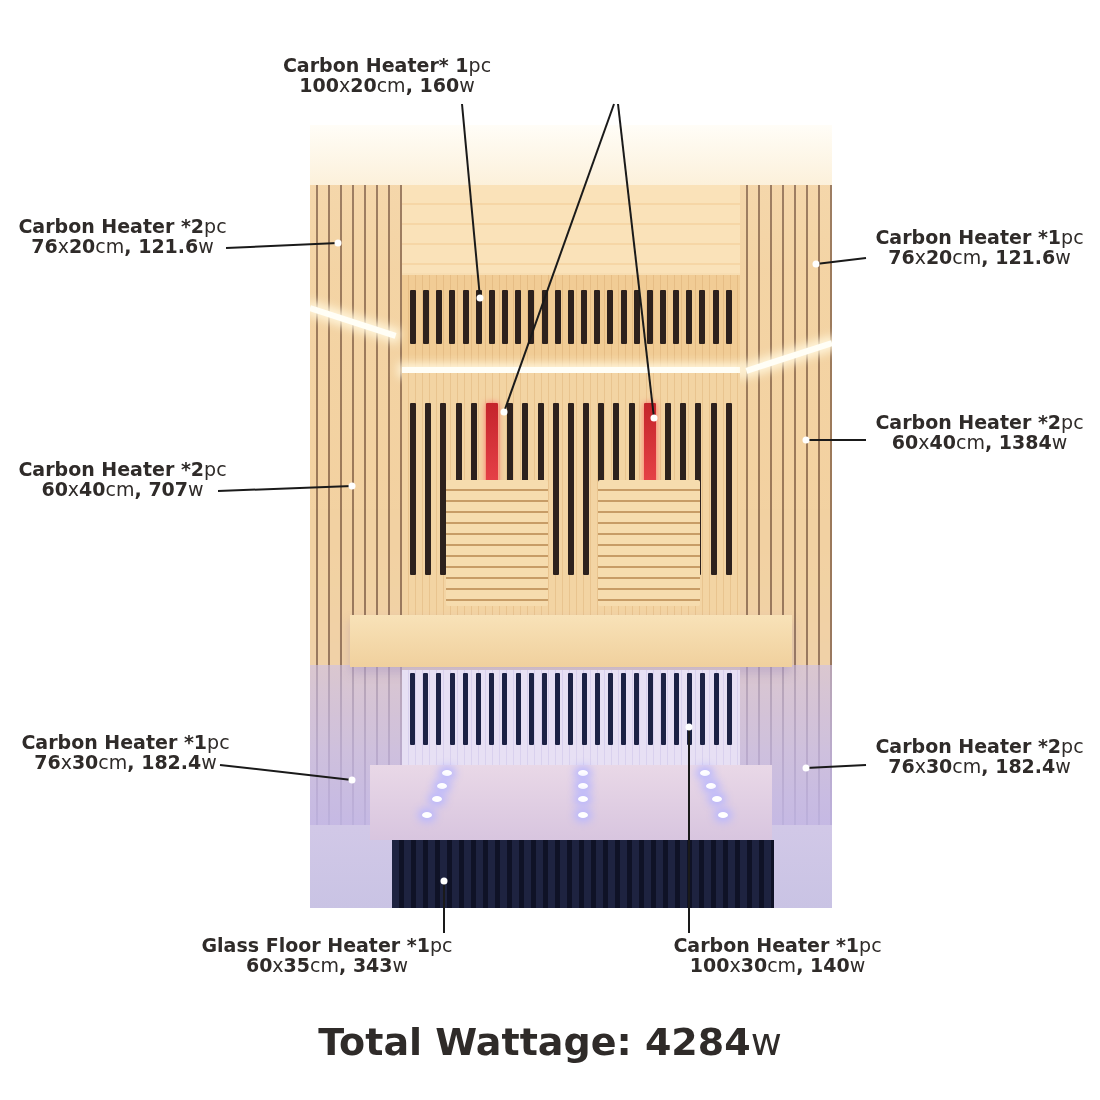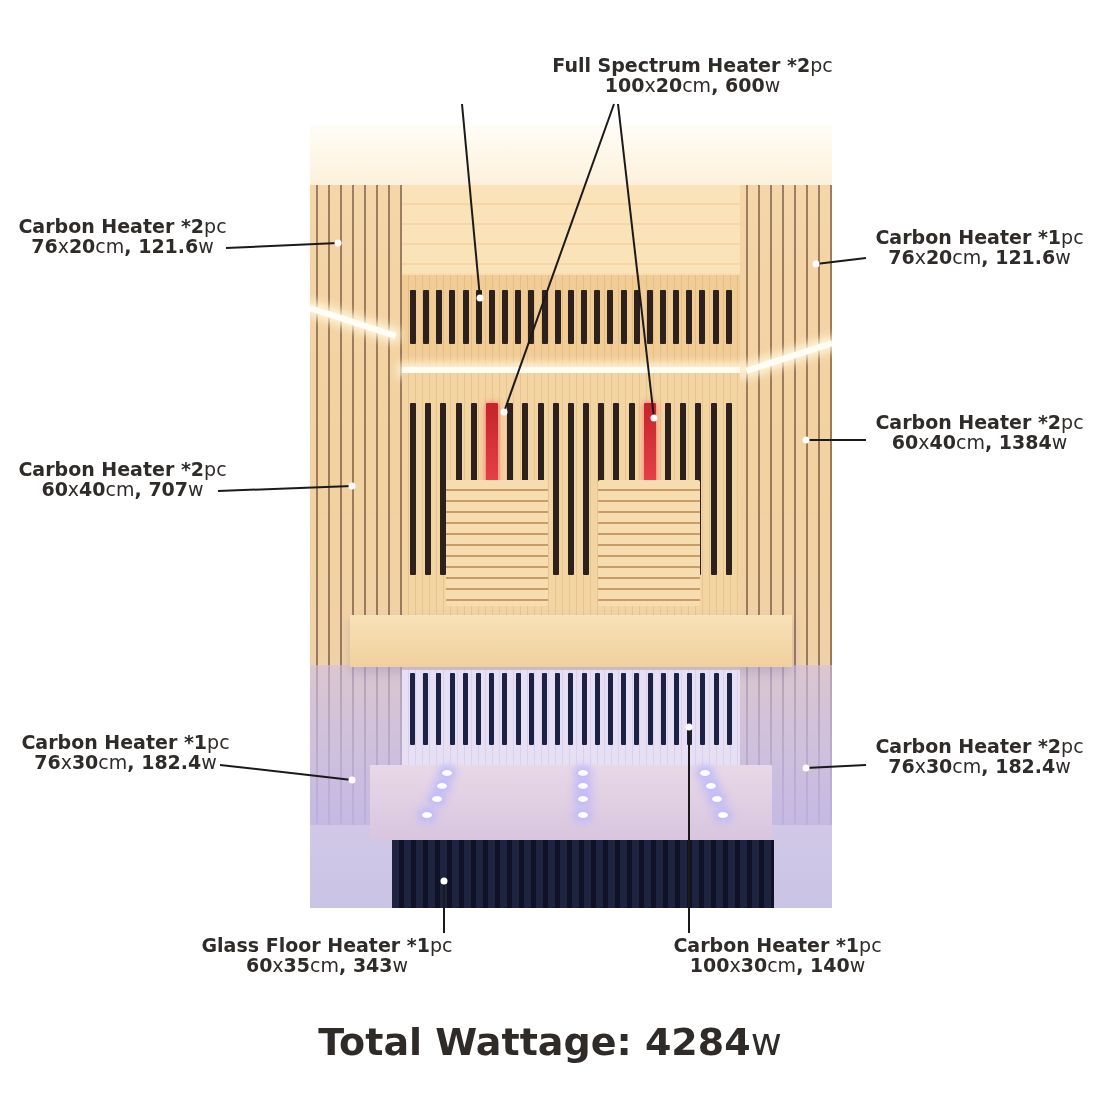--- a/index.html
+++ b/index.html
@@ -180,25 +180,25 @@
         <circle cx="816" cy="264" r="3.5"></circle>
       <circle cx="352" cy="486" r="3.5"></circle>
         <circle cx="806" cy="440" r="3.5"></circle>
       <circle cx="352" cy="780" r="3.5"></circle>
         <circle cx="806" cy="768" r="3.5"></circle>
       <circle cx="444" cy="881" r="3.5"></circle>
         <circle cx="689" cy="727" r="3.5"></circle>
     </g>
   </svg>
 
-
-  <div class="label" style="left:540px;top:55px;width:305px;">
-    <div><b>Full Spectrum Heater</b><b> *</b><b>2</b><span class="thin">pc</span></div>
-    <div><b>100</b><span class="thin">x</span><b>20</b><span class="thin">cm</span><b>, </b><b>600</b><span class="thin">w</span></div>
-  </div>
+  <div class="label" style="left:272px;top:55px;width:230px;">
+    <div><b>Carbon Heater</b><b>* </b><b>1</b><span class="thin">pc</span></div>
+    <div><b>100</b><span class="thin">x</span><b>20</b><span class="thin">cm</span><b>, </b><b>160</b><span class="thin">w</span></div>
+  </div>
+
 
   <div class="label" style="left:5px;top:216px;width:235px;">
     <div><b>Carbon Heater</b><b> *</b><b>2</b><span class="thin">pc</span></div>
     <div><b>76</b><span class="thin">x</span><b>20</b><span class="thin">cm</span><b>, </b><b>121.6</b><span class="thin">w</span></div>
   </div>
 
   <div class="label" style="left:862px;top:227px;width:235px;">
     <div><b>Carbon Heater</b><b> *</b><b>1</b><span class="thin">pc</span></div>
     <div><b>76</b><span class="thin">x</span><b>20</b><span class="thin">cm</span><b>, </b><b>121.6</b><span class="thin">w</span></div>
   </div>

